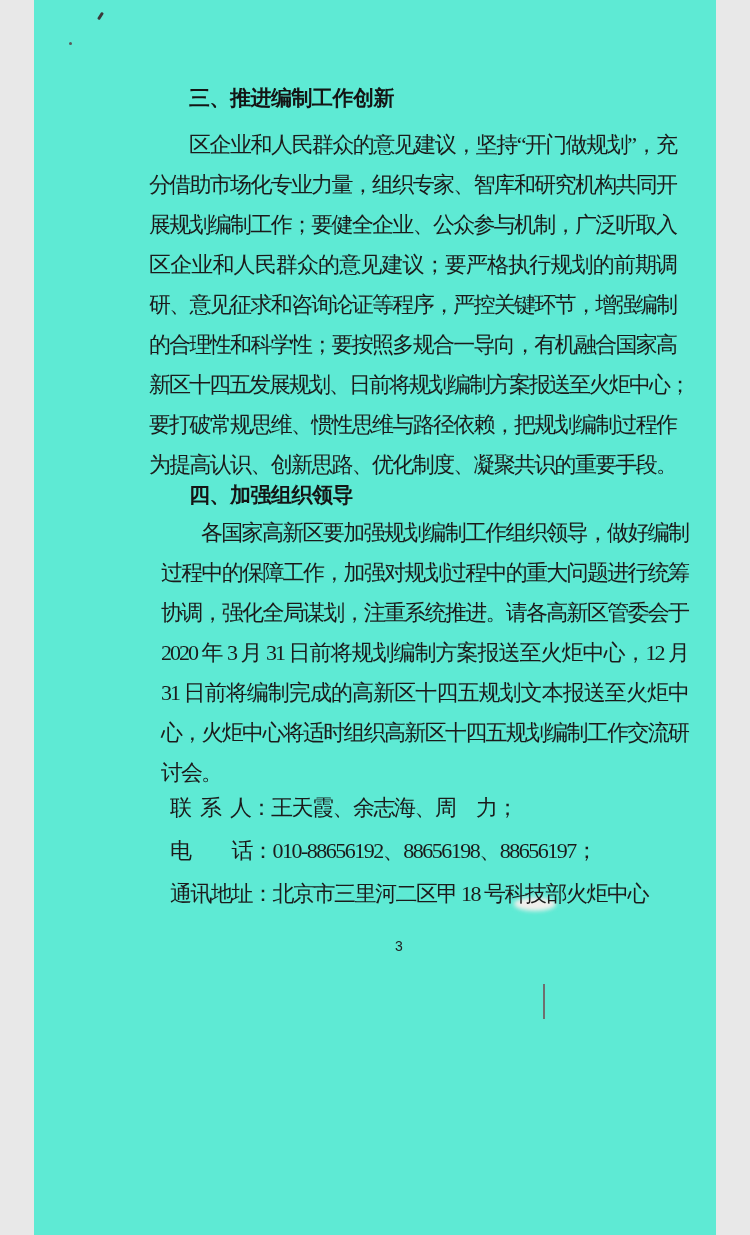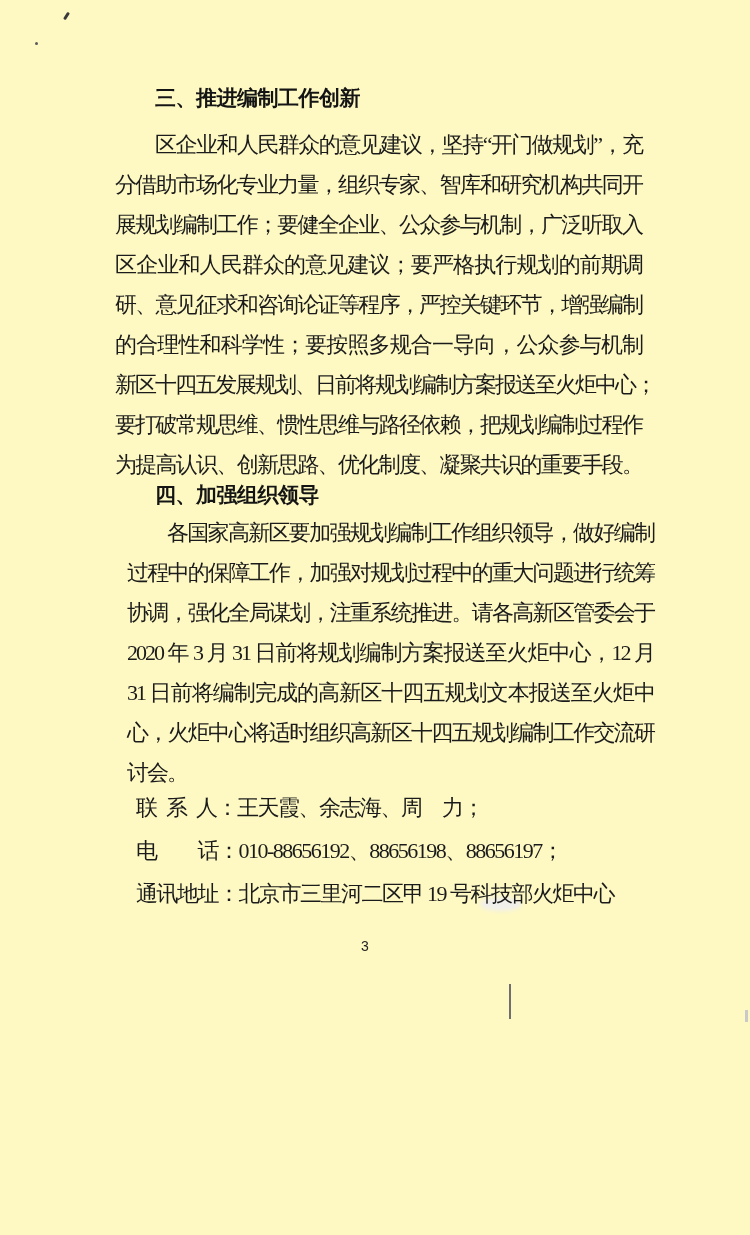--- a/index.html
+++ b/index.html
@@ -3,24 +3,24 @@
 <meta charset="utf-8">
 <title>Scanned Document Page</title>
 <style>
   html, body {
     margin: 0;
     padding: 0;
     background: #e8e8e8;
   }
   .page {
     position: relative;
-    width: 750px;
+    width: 682px;
     height: 1235px;
     margin: 0 auto;
-    background: #fef9c3;
+    background: #5eead4;
     overflow: hidden;
     font-family: "Liberation Serif", "DejaVu Serif", serif;
     color: #1b1b1b;
   }
 
   
   .heading {
     position: absolute;
     left: 155px;
     margin: 0;
@@ -133,42 +133,42 @@
   <span class="smudge"></span>
 
   <h2 class="heading h-sec3">三、推进编制工作创新</h2>
 
   <div class="para p-sec3">
     <div class="bline indent">区企业和人民群众的意见建议，坚持“开门做规划”，充</div>
     <div class="bline">分借助市场化专业力量，组织专家、智库和研究机构共同开</div>
     <div class="bline">展规划编制工作；要健全企业、公众参与机制，广泛听取入</div>
     <div class="bline">区企业和人民群众的意见建议；要严格执行规划的前期调</div>
     <div class="bline">研、意见征求和咨询论证等程序，严控关键环节，增强编制</div>
-    <div class="bline">的合理性和科学性；要按照多规合一导向，公众参与机制</div>
+    <div class="bline">的合理性和科学性；要按照多规合一导向，有机融合国家高</div>
     <div class="bline">新区十四五发展规划、日前将规划编制方案报送至火炬中心；</div>
     <div class="bline">要打破常规思维、惯性思维与路径依赖，把规划编制过程作</div>
     <div class="bline">为提高认识、创新思路、优化制度、凝聚共识的重要手段。</div>
   </div>
 
   <h2 class="heading h-sec4">四、加强组织领导</h2>
 
   <div class="para p-sec4">
     <div class="bline indent">各国家高新区要加强规划编制工作组织领导，做好编制</div>
     <div class="bline">过程中的保障工作，加强对规划过程中的重大问题进行统筹</div>
     <div class="bline">协调，强化全局谋划，注重系统推进。请各高新区管委会于</div>
     <div class="bline">2020 年 3 月 31 日前将规划编制方案报送至火炬中心，12 月</div>
     <div class="bline">31 日前将编制完成的高新区十四五规划文本报送至火炬中</div>
     <div class="bline">心，火炬中心将适时组织高新区十四五规划编制工作交流研</div>
     <div class="bline lastline">讨会。</div>
   </div>
 
   <div class="contacts">
     <div class="cline">联 系 人：王天霞、余志海、周　力；</div>
     <div class="cline">电　　话：010-88656192、88656198、88656197；</div>
-    <div class="cline">通讯地址：北京市三里河二区甲 19 号科技部火炬中心</div>
+    <div class="cline">通讯地址：北京市三里河二区甲 18 号科技部火炬中心</div>
   </div>
 
   <div class="page-number">3</div>
 
   <div class="vmark"></div>
   <div class="edge-tick"></div>
 
 </div>
 
 </body></html>

